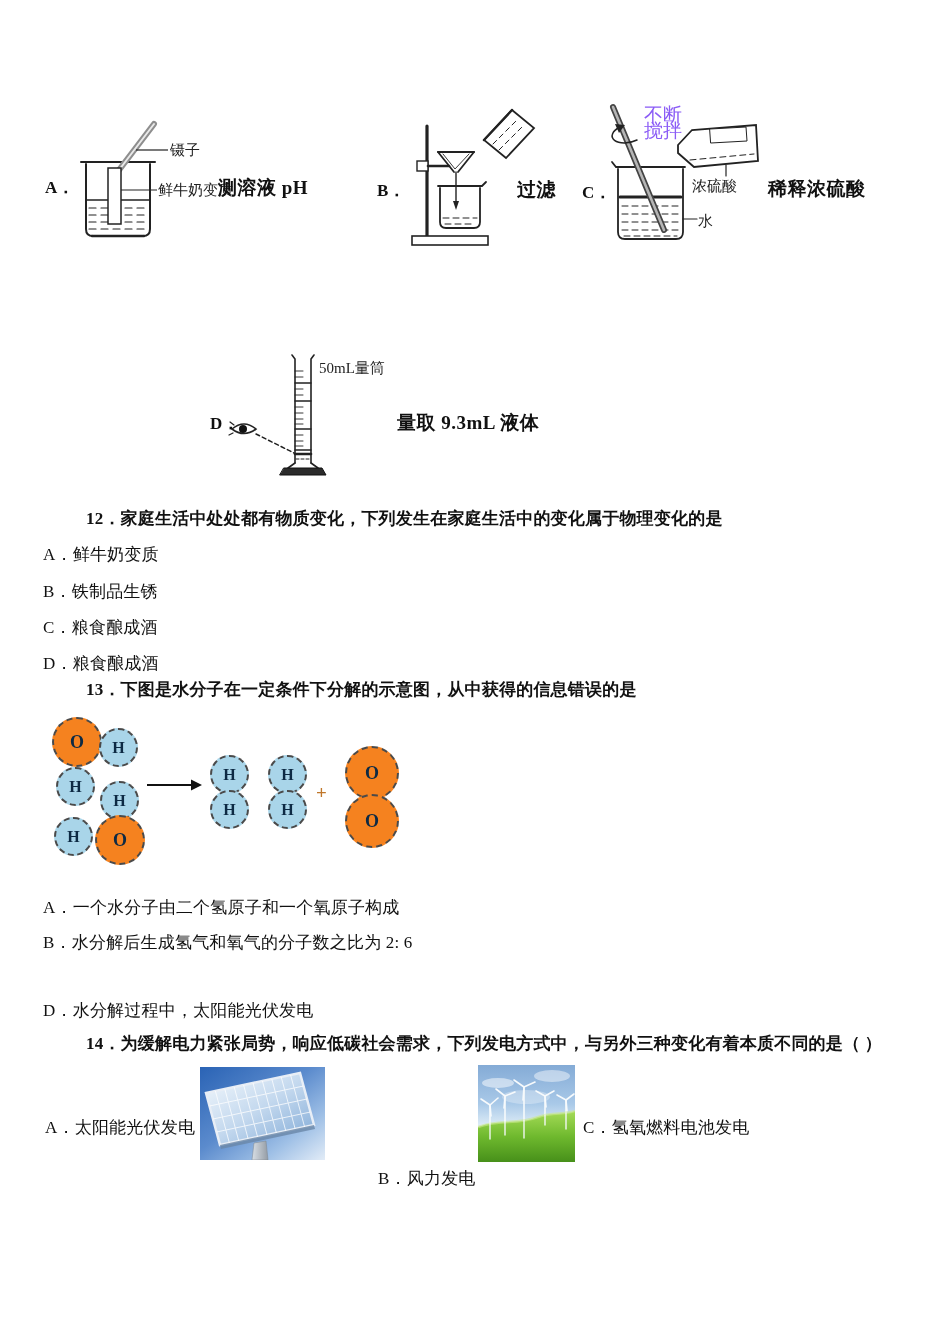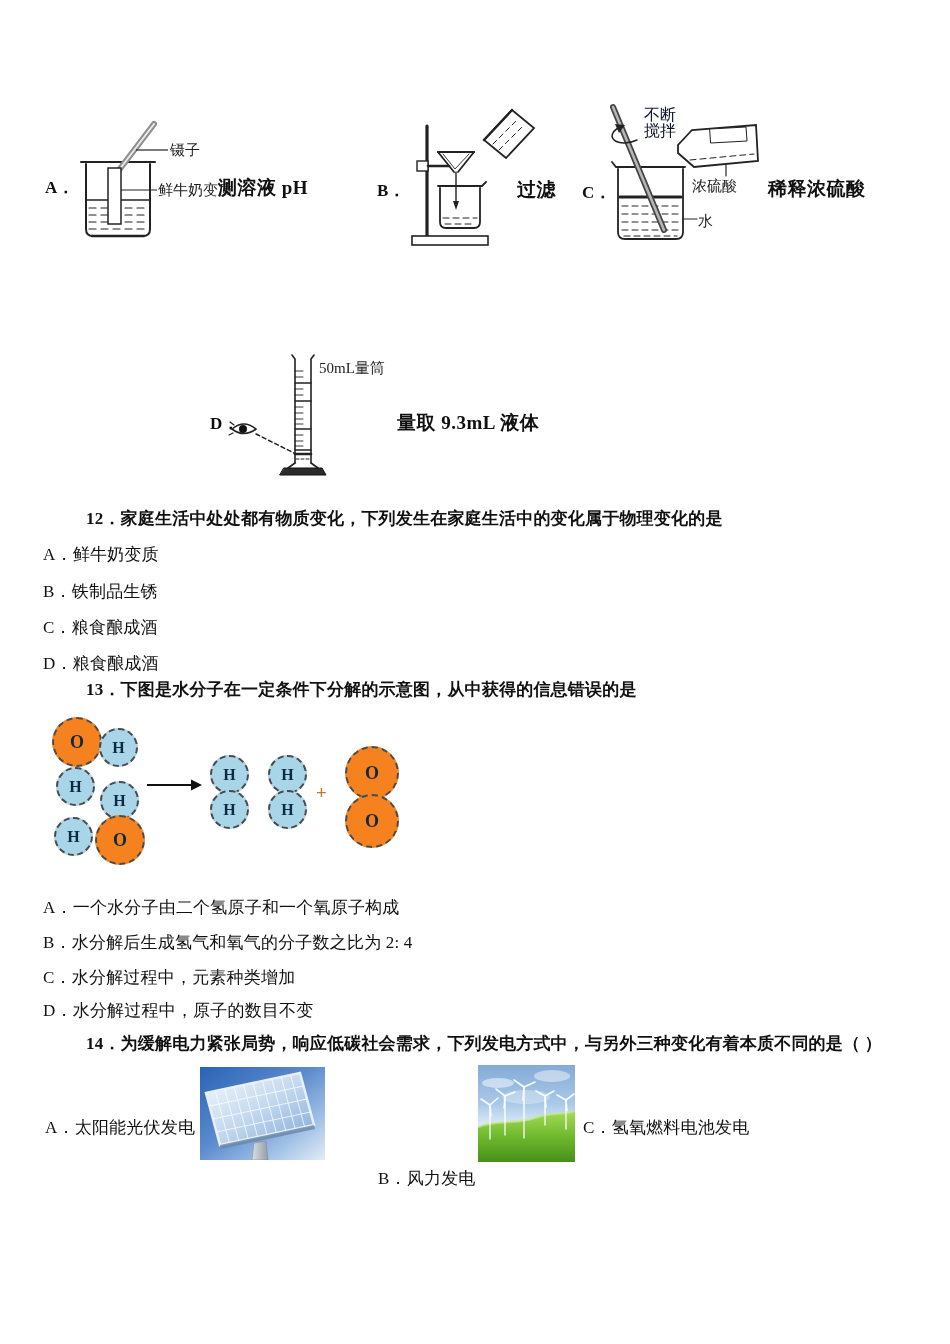--- a/index.html
+++ b/index.html
@@ -4,21 +4,21 @@
 <style>
   html,body{margin:0;padding:0;background:#ffffff;}
   .page{position:relative;width:950px;height:1344px;background:#ffffff;overflow:hidden;
         font-family:"Liberation Serif","DejaVu Serif",serif;color:#111;}
   .abs{position:absolute;white-space:nowrap;}
   .letter{font-size:17px;font-weight:700;}
   .caption{font-size:19px;font-weight:700;letter-spacing:0.5px;}
   .stem{font-size:17px;font-weight:700;letter-spacing:0.2px;margin-left:43px;}
   .opt{font-size:17px;font-weight:400;letter-spacing:0.2px;}
   .ann{font-size:15px;font-weight:400;color:#222;}
-  .ann-sm{font-size:16px;font-weight:400;color:#0f172a;line-height:16px;white-space:pre-line;}
+  .ann-sm{font-size:19px;font-weight:400;color:#8b5cf6;line-height:16px;white-space:pre-line;}
   svg{position:absolute;overflow:visible;}
   .atom{position:absolute;border-radius:50%;border:2px dashed #4a4a4a;
         display:flex;align-items:center;justify-content:center;
         font-weight:700;font-family:"Liberation Serif",serif;color:#0d2a44;}
   .atom-o{width:46px;height:46px;background:#f5821f;font-size:18px;}
   .atom-o-lg{width:50px;height:50px;background:#f5821f;font-size:18px;}
   .atom-h{width:35px;height:35px;background:#a9d5e9;font-size:16px;}
   .plus{position:absolute;font-size:19px;font-weight:700;color:#c0772b;}
   .photo{position:absolute;overflow:hidden;}
 </style>
@@ -198,23 +198,22 @@
     <div class="atom atom-h" style="left:228px;top:52px">H</div>
     <div class="atom atom-h" style="left:228px;top:87px">H</div>
 
     <div class="plus" style="left:276px;top:79px">+</div>
 
     <div class="atom atom-o-lg" style="left:305px;top:43px">O</div>
     <div class="atom atom-o-lg" style="left:305px;top:91px">O</div>
   </div>
 
   <div class="abs opt" style="left:43px;top:896px">A．一个水分子由二个氢原子和一个氧原子构成</div>
-  <div class="abs opt" style="left:43px;top:931px">B．水分解后生成氢气和氧气的分子数之比为 2: 4</div>
-  <div class="abs opt" style="left:43px;top:966px">C．水分解过程中，元素种类增加</div>
-  <div class="abs opt" style="left:43px;top:999px">D．水分解过程中，原子的数目不变</div>
+  <div class="abs opt" style="left:43px;top:931px">B．水分解后生成氢气和氧气的分子数之比为 2: 6</div>
+  <div class="abs opt" style="left:43px;top:999px">D．水分解过程中，太阳能光伏发电</div>
 
   <div class="abs stem" style="left:43px;top:1032px">14．为缓解电力紧张局势，响应低碳社会需求，下列发电方式中，与另外三种变化有着本质不同的是（  ）</div>
 
   <div class="abs opt" style="left:45px;top:1116px">A．太阳能光伏发电</div>
 
   <div class="photo" style="left:200px;top:1067px;width:125px;height:93px">
     <svg style="left:0;top:0" width="125" height="93" viewBox="0 0 125 93">
       <defs>
         <linearGradient id="skyA" x1="0" y1="0" x2="1" y2="1">
           <stop offset="0" stop-color="#2a63b5"></stop>

